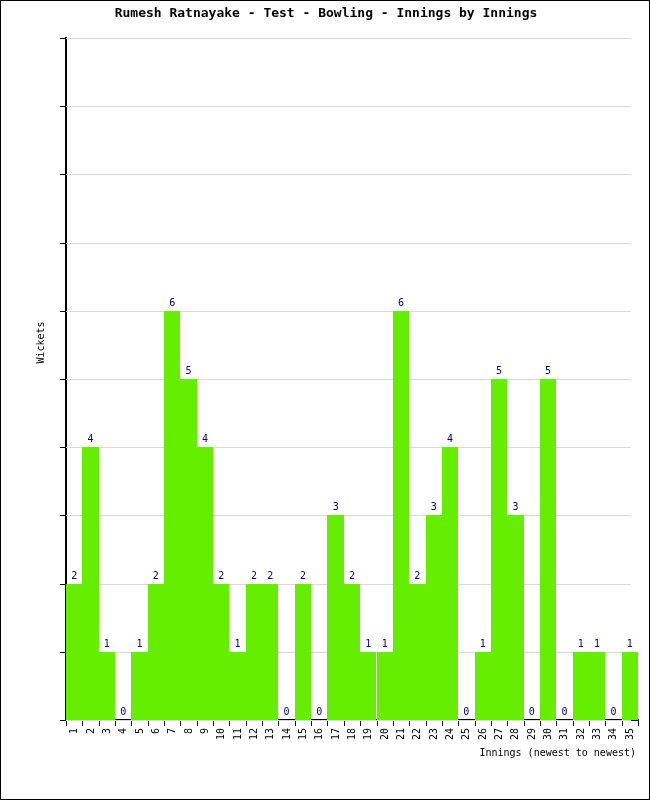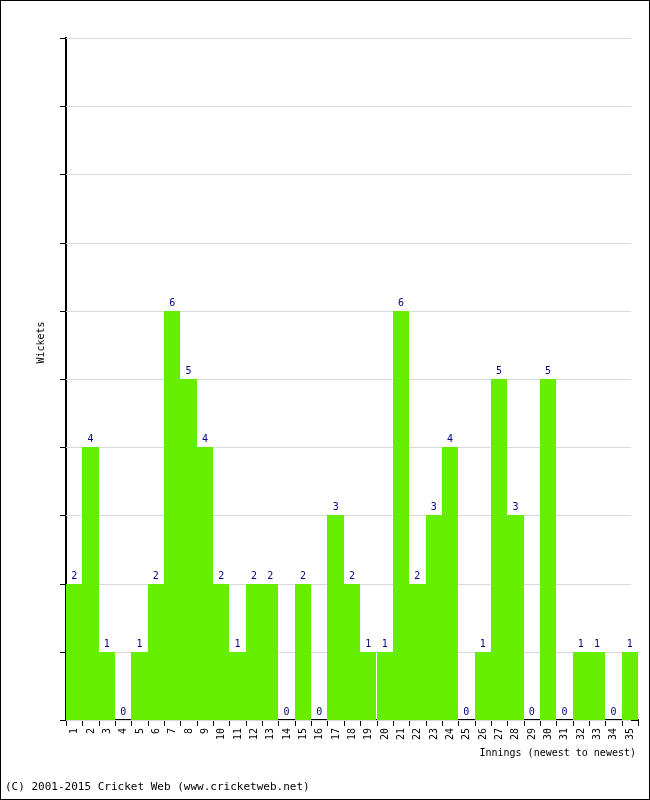--- a/index.html
+++ b/index.html
@@ -141,20 +141,21 @@
     color: #000000;
     font-family: "DejaVu Sans Mono", monospace;
     white-space: nowrap;
   }
 </style>
 </head>
 <body>
 
 <div id="page">
 
+  <div id="chart-title">Rumesh Ratnayake - Test - Bowling - Innings by Innings</div>
 
   <div id="plot-border-left"></div>
   <div id="plot-border-bottom"></div>
 
   <div id="ylabels"></div>
 
   <div id="yaxis-title">Wickets</div>
 
   <div id="plot">
     <div id="gridlines">
@@ -317,15 +318,14 @@
       <div class="xtick-label" style="left: 591.143px;">33</div>
       <div class="xtick-mark" style="left: 604.314px;"></div>
       <div class="xtick-label" style="left: 607.486px;">34</div>
       <div class="xtick-mark" style="left: 620.657px;"></div>
       <div class="xtick-label" style="left: 623.829px;">35</div>
       <div class="xtick-mark" style="left: 637px;"></div>
     </div>
 
   <div id="xaxis-title">Innings (newest to newest)</div>
 
-  <div id="footer">(C) 2001-2015 Cricket Web (www.cricketweb.net)</div>
 
 </div>
 
 </body></html>

